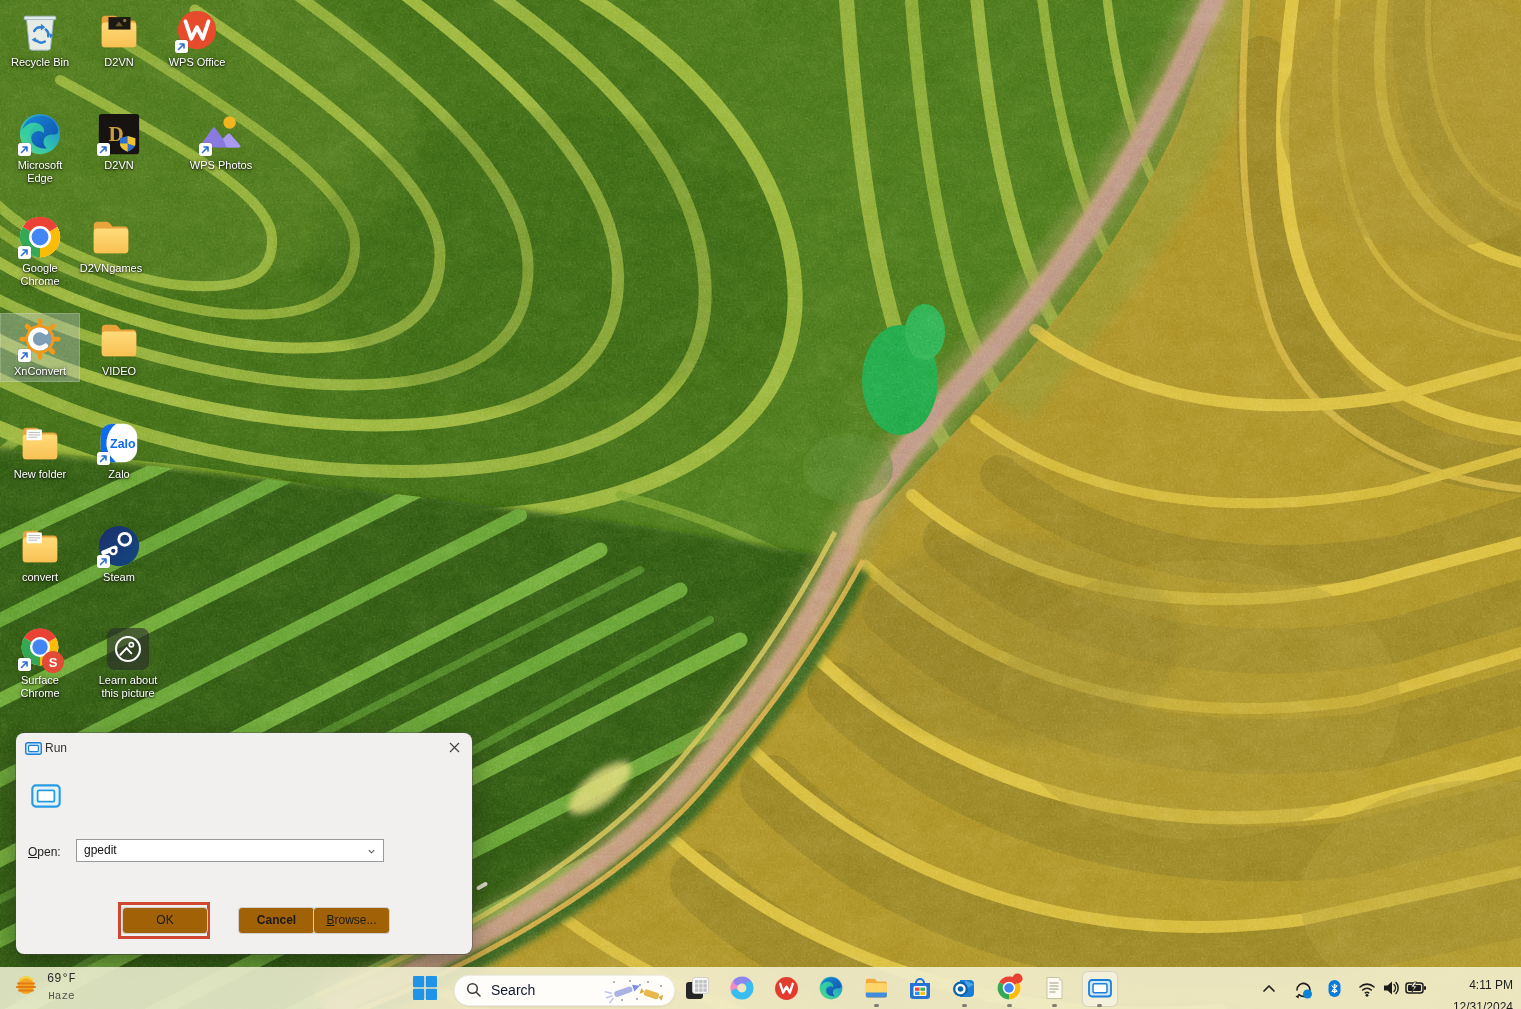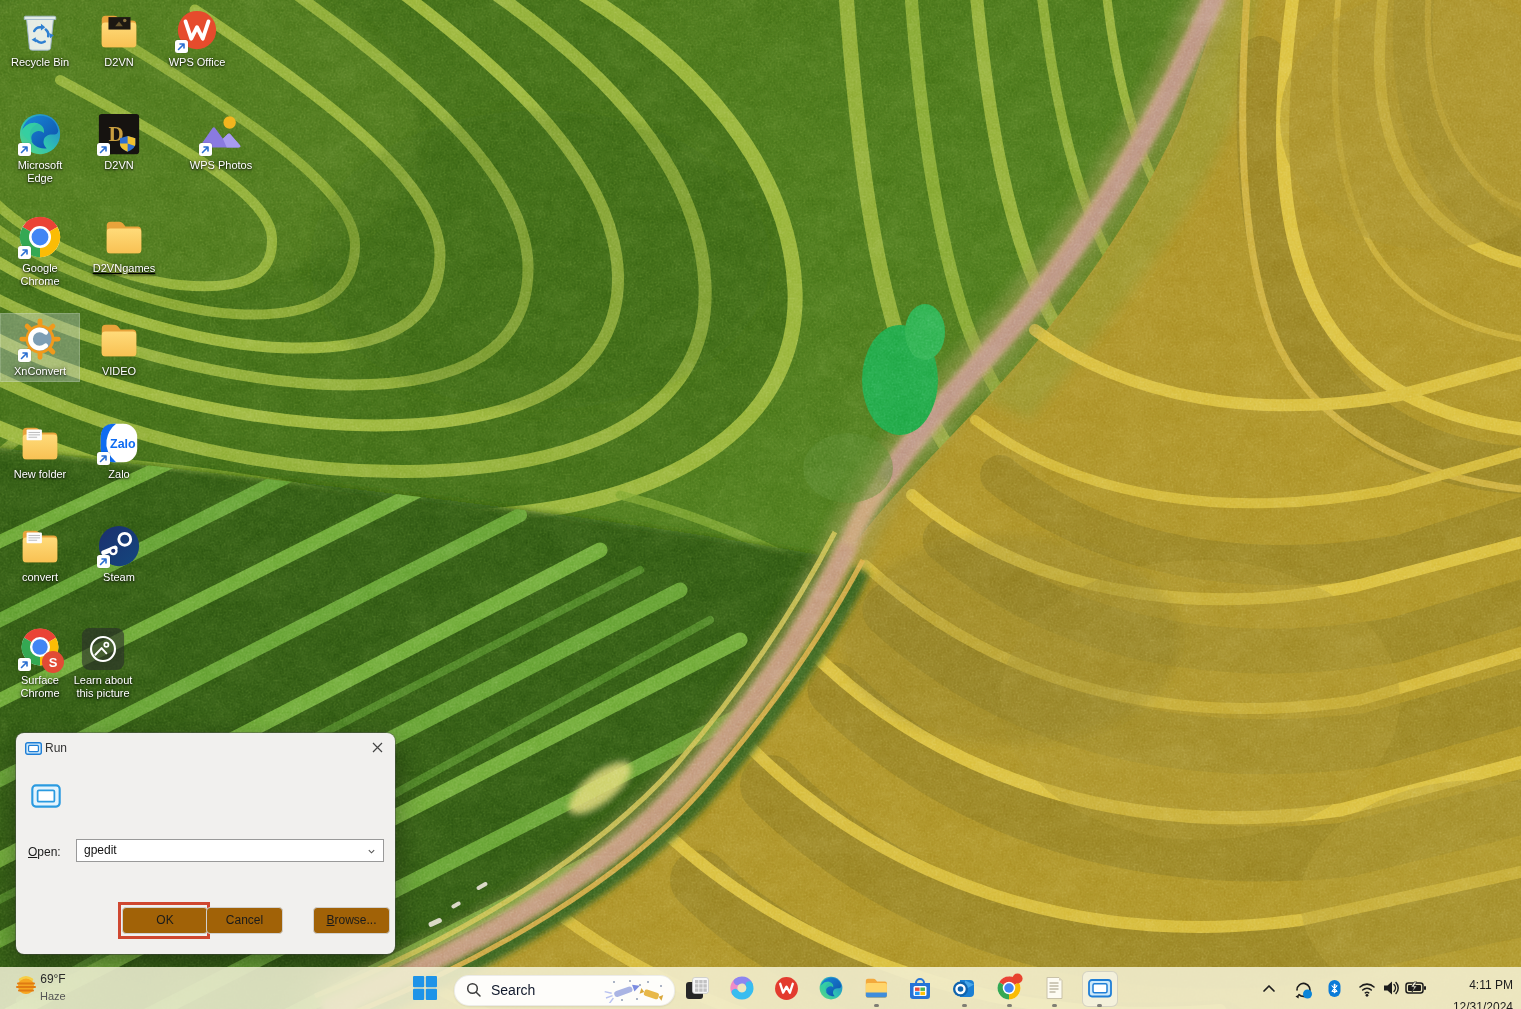--- a/index.html
+++ b/index.html
@@ -5,33 +5,33 @@
 html,body{margin:0;padding:0;width:1521px;height:1009px;overflow:hidden;font-family:"Liberation Sans",sans-serif;}
 #stage{position:relative;width:1521px;height:1009px;overflow:hidden;background:#41701a;padding-left:8px;}
 #wall{position:absolute;left:0;top:0;width:1521px;height:1009px;}
 .di{position:absolute;width:78px;text-align:center;}
 .di .ic{width:46px;height:46px;margin:0 auto;position:relative;}
 .di .ic svg{position:absolute;left:0;top:0;}
 .di .lb{margin-top:2px;font-size:11px;line-height:13px;color:#fff;text-shadow:0 1px 2px rgba(0,0,0,0.85),0 0 4px rgba(0,0,0,0.6);}
 .arrow{position:absolute;left:1px;bottom:1px;width:13px;height:13px;background:#fff;border-radius:2.5px;box-shadow:0 0 1px rgba(0,0,0,0.5);}
 .arrow svg{position:absolute;left:0;top:0;}
 .sel{background:rgba(190,200,205,0.38);outline:1px solid rgba(220,228,232,0.45);}
-.dlg{position:absolute;left:16px;top:733px;width:379px;height:221px;background:#f1f0ee;border-radius:8px;box-shadow:0 12px 30px rgba(0,0,0,0.38),0 0 0 1px rgba(90,90,90,0.45);font-family:"Liberation Sans",sans-serif;}
+.dlg{position:absolute;left:16px;top:733px;width:456px;height:221px;background:#f1f0ee;border-radius:8px;box-shadow:0 12px 30px rgba(0,0,0,0.38),0 0 0 1px rgba(90,90,90,0.45);font-family:"Liberation Sans",sans-serif;}
 .dlg .tbar{position:absolute;left:0;top:0;right:0;height:30px;}
 .dlg .ttl{position:absolute;left:29px;top:8px;font-size:12px;color:#333;}
 .dlg .x{position:absolute;right:9px;top:6px;width:18px;height:18px;color:#333;font-size:14px;line-height:18px;text-align:center;}
 .dlg .msg{position:absolute;left:60px;top:52px;width:292px;font-size:11.6px;line-height:16.2px;color:#1b1b1b;}
 .dlg .openlb{position:absolute;left:12px;top:112px;font-size:12px;color:#1b1b1b;}
 .dlg .inp{position:absolute;left:60px;top:106px;width:299px;height:21px;background:#fff;border:1px solid #999;font-size:12px;line-height:21px;color:#111;padding-left:7px;}
 .dlg .chev{position:absolute;right:7px;top:7px;width:9px;height:9px;color:#555;}
 .btn{position:absolute;top:174px;height:25px;background:#a16207;border:1px solid #d0d0d0;border-radius:4px;font-size:12px;color:#1b1b1b;text-align:center;line-height:25px;}
 .hl{position:absolute;left:102px;top:169px;width:86px;height:31px;border:3px solid #cf4730;}
 .tb{position:absolute;left:0;top:967px;width:1521px;height:42px;background:rgba(247,244,219,0.84);backdrop-filter:blur(28px) saturate(1.12);}
 .tb .wx{position:absolute;left:13px;top:4px;display:flex;}
-.tb .wxt{font-size:12px;color:#2a2a2a;line-height:17px;text-align:right;}
+.tb .wxt{margin-left:7px;font-size:12px;color:#2a2a2a;line-height:17px;text-align:center;font-family:Liberation Mono, monospace;}
 .tb .wxt .sub{color:#555;font-size:11px;}
 .ti{position:absolute;top:8px;width:26px;height:26px;}
 .ti svg{position:absolute;left:0;top:0;}
 .dot{position:absolute;top:1004px;width:5px;height:3px;border-radius:2px;background:rgba(90,90,90,0.75);}
 .pill{position:absolute;left:454px;top:975px;width:219px;height:29px;background:rgba(255,255,255,0.92);border:1px solid rgba(0,0,0,0.07);border-radius:15px;box-shadow:0 1px 2px rgba(0,0,0,0.08);}
 .pill .mag{position:absolute;left:11px;top:6px;}
 .pill .stx{position:absolute;left:36px;top:6px;font-size:14px;color:#0f172a;}
 .tray{position:absolute;top:975px;height:26px;}
 .clock{position:absolute;right:16px;top:974px;text-align:right;font-size:12px;line-height:22px;color:#1c1c1c;}
 </style>
@@ -345,21 +345,21 @@
           <use href="#chrome"></use>
         </svg>
   <div class="arrow">
           <svg width="13" height="13">
             <use href="#sarrow"></use>
           </svg>
         </div>
       </div>
   <div class="lb">Google<br>Chrome</div>
 </div>
-<div class="di" style="left:85px;top:214px;text-decoration:underline;">
+<div class="di" style="left:72px;top:214px;">
   <div class="ic">
         <svg width="46" height="46" viewBox="0 0 48 48">
           <use href="#folder"></use>
         </svg>
       </div>
   <div class="lb">D2VNgames</div>
 </div>
 
 <div class="di sel" style="left:1px;top:314px;padding-bottom:3px;">
   <div class="ic" style="margin-top:3px;">
@@ -469,21 +469,21 @@
           <text x="12" y="17" font-size="13" font-weight="bold" fill="#fff" text-anchor="middle" font-family="Liberation Sans,sans-serif">S</text>
         </svg>
   <div class="arrow">
           <svg width="13" height="13">
             <use href="#sarrow"></use>
           </svg>
         </div>
       </div>
   <div class="lb">Surface<br>Chrome</div>
 </div>
-<div class="di" style="left:64px;top:626px;">
+<div class="di" style="left:89px;top:626px;">
   <div class="ic">
         <svg width="46" height="46" viewBox="0 0 48 48">
     <rect x="2" y="2" width="44" height="44" rx="8" fill="rgba(42,45,42,0.62)"></rect>
     <circle cx="24" cy="24" r="12.5" fill="none" stroke="#fff" stroke-width="2.2"></circle>
     <circle cx="27.5" cy="19.5" r="2.2" fill="none" stroke="#fff" stroke-width="1.8"></circle>
     <path d="M16,30 l6.5,-7 5,5.5" fill="none" stroke="#fff" stroke-width="2" stroke-linecap="round" stroke-linejoin="round"></path>
   </svg>
       </div>
   <div class="lb">Learn about<br>this picture</div>
 </div>
@@ -504,21 +504,21 @@
     <rect x="7.5" y="7" width="19" height="13" rx="1.5" fill="#fff" stroke="#2a9ae0" stroke-width="2"></rect>
   </svg>
   <div class="openlb"><span style="text-decoration:underline">O</span>pen:</div>
   <div class="inp">gpedit
     <svg class="chev" width="10" height="10" viewBox="0 0 10 10">
           <path d="M2,3.5 L5,6.5 L8,3.5" stroke="#555" stroke-width="1.2" fill="none"></path>
         </svg>
   </div>
   <div class="hl"></div>
   <div class="btn" style="left:106px;width:84px;">OK</div>
-  <div class="btn" style="left:190px;width:75px;">Cancel</div>
+  <div class="btn" style="left:222px;width:75px;font-weight:bold;">Cancel</div>
   <div class="btn" style="left:297px;width:75px;"><span style="text-decoration:underline">B</span>rowse...</div>
 </div>
 
 <div class="tb">
   <div class="wx">
     <svg width="27" height="27" viewBox="0 0 27 27">
       <circle cx="13" cy="15" r="8" fill="#f6a722"></circle>
       <g stroke="#e07b12" stroke-width="2" stroke-linecap="round">
             <path d="M5,12.5 h16"></path>
             <path d="M4,16 h18"></path>

